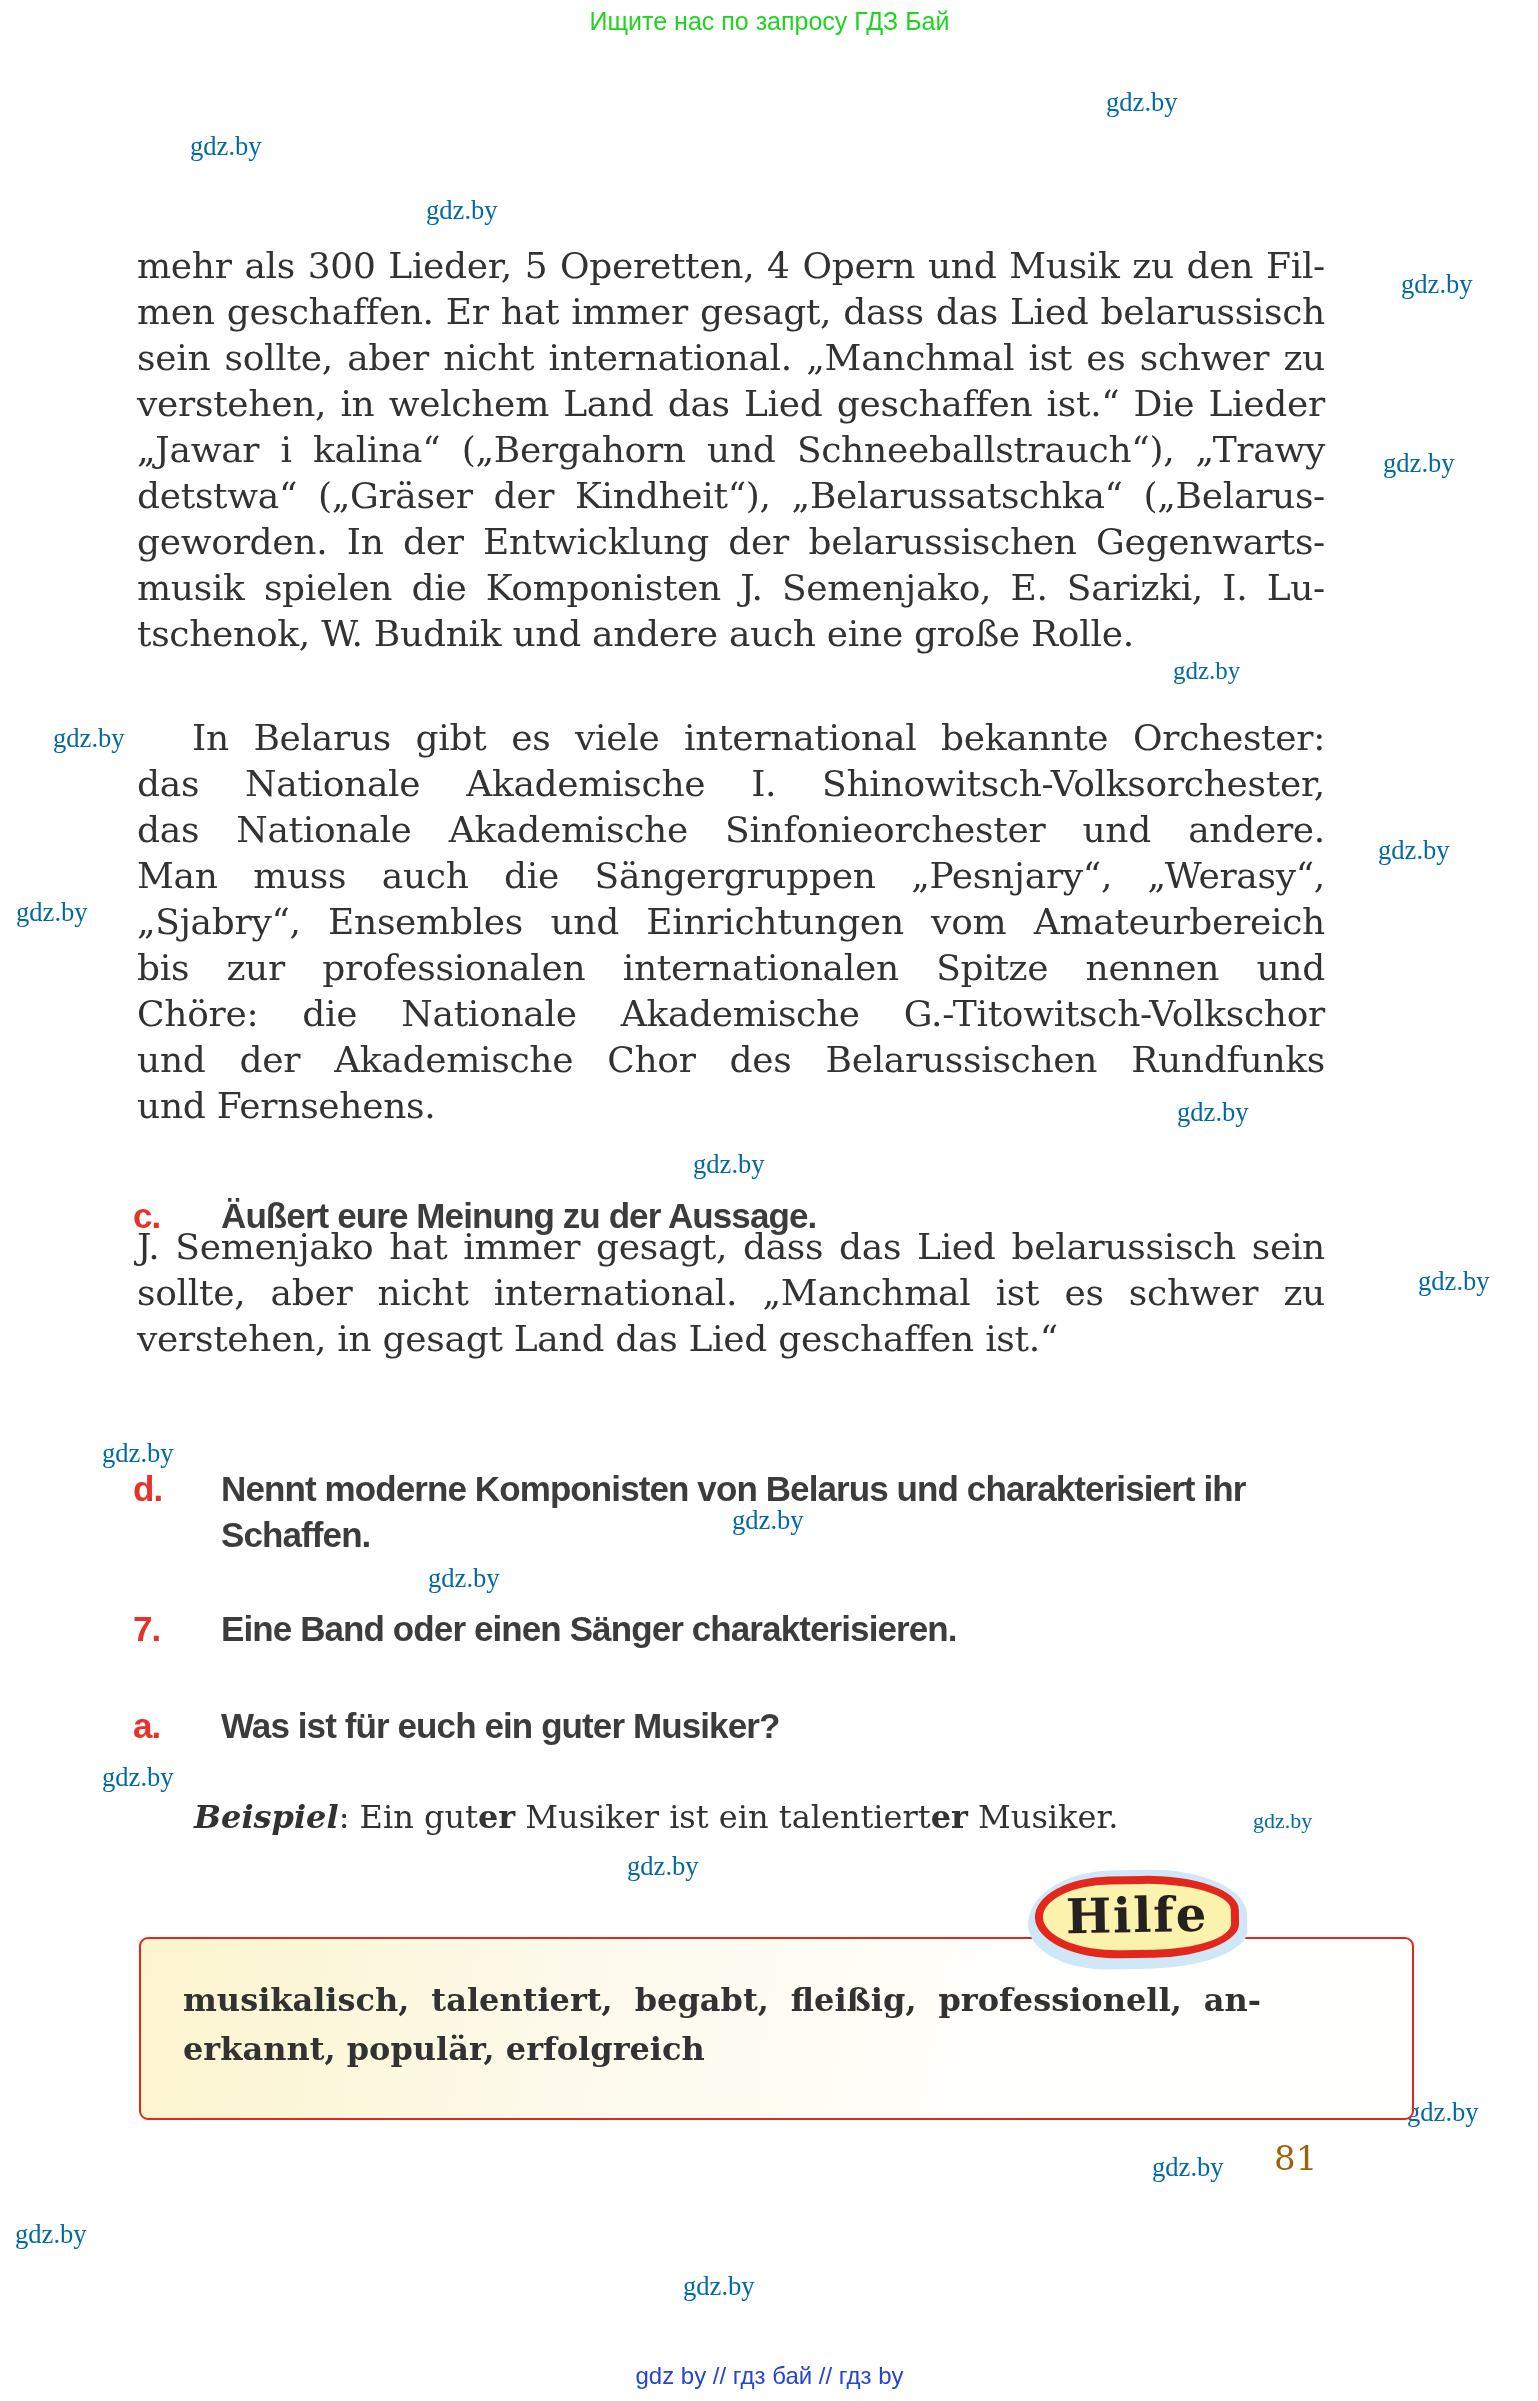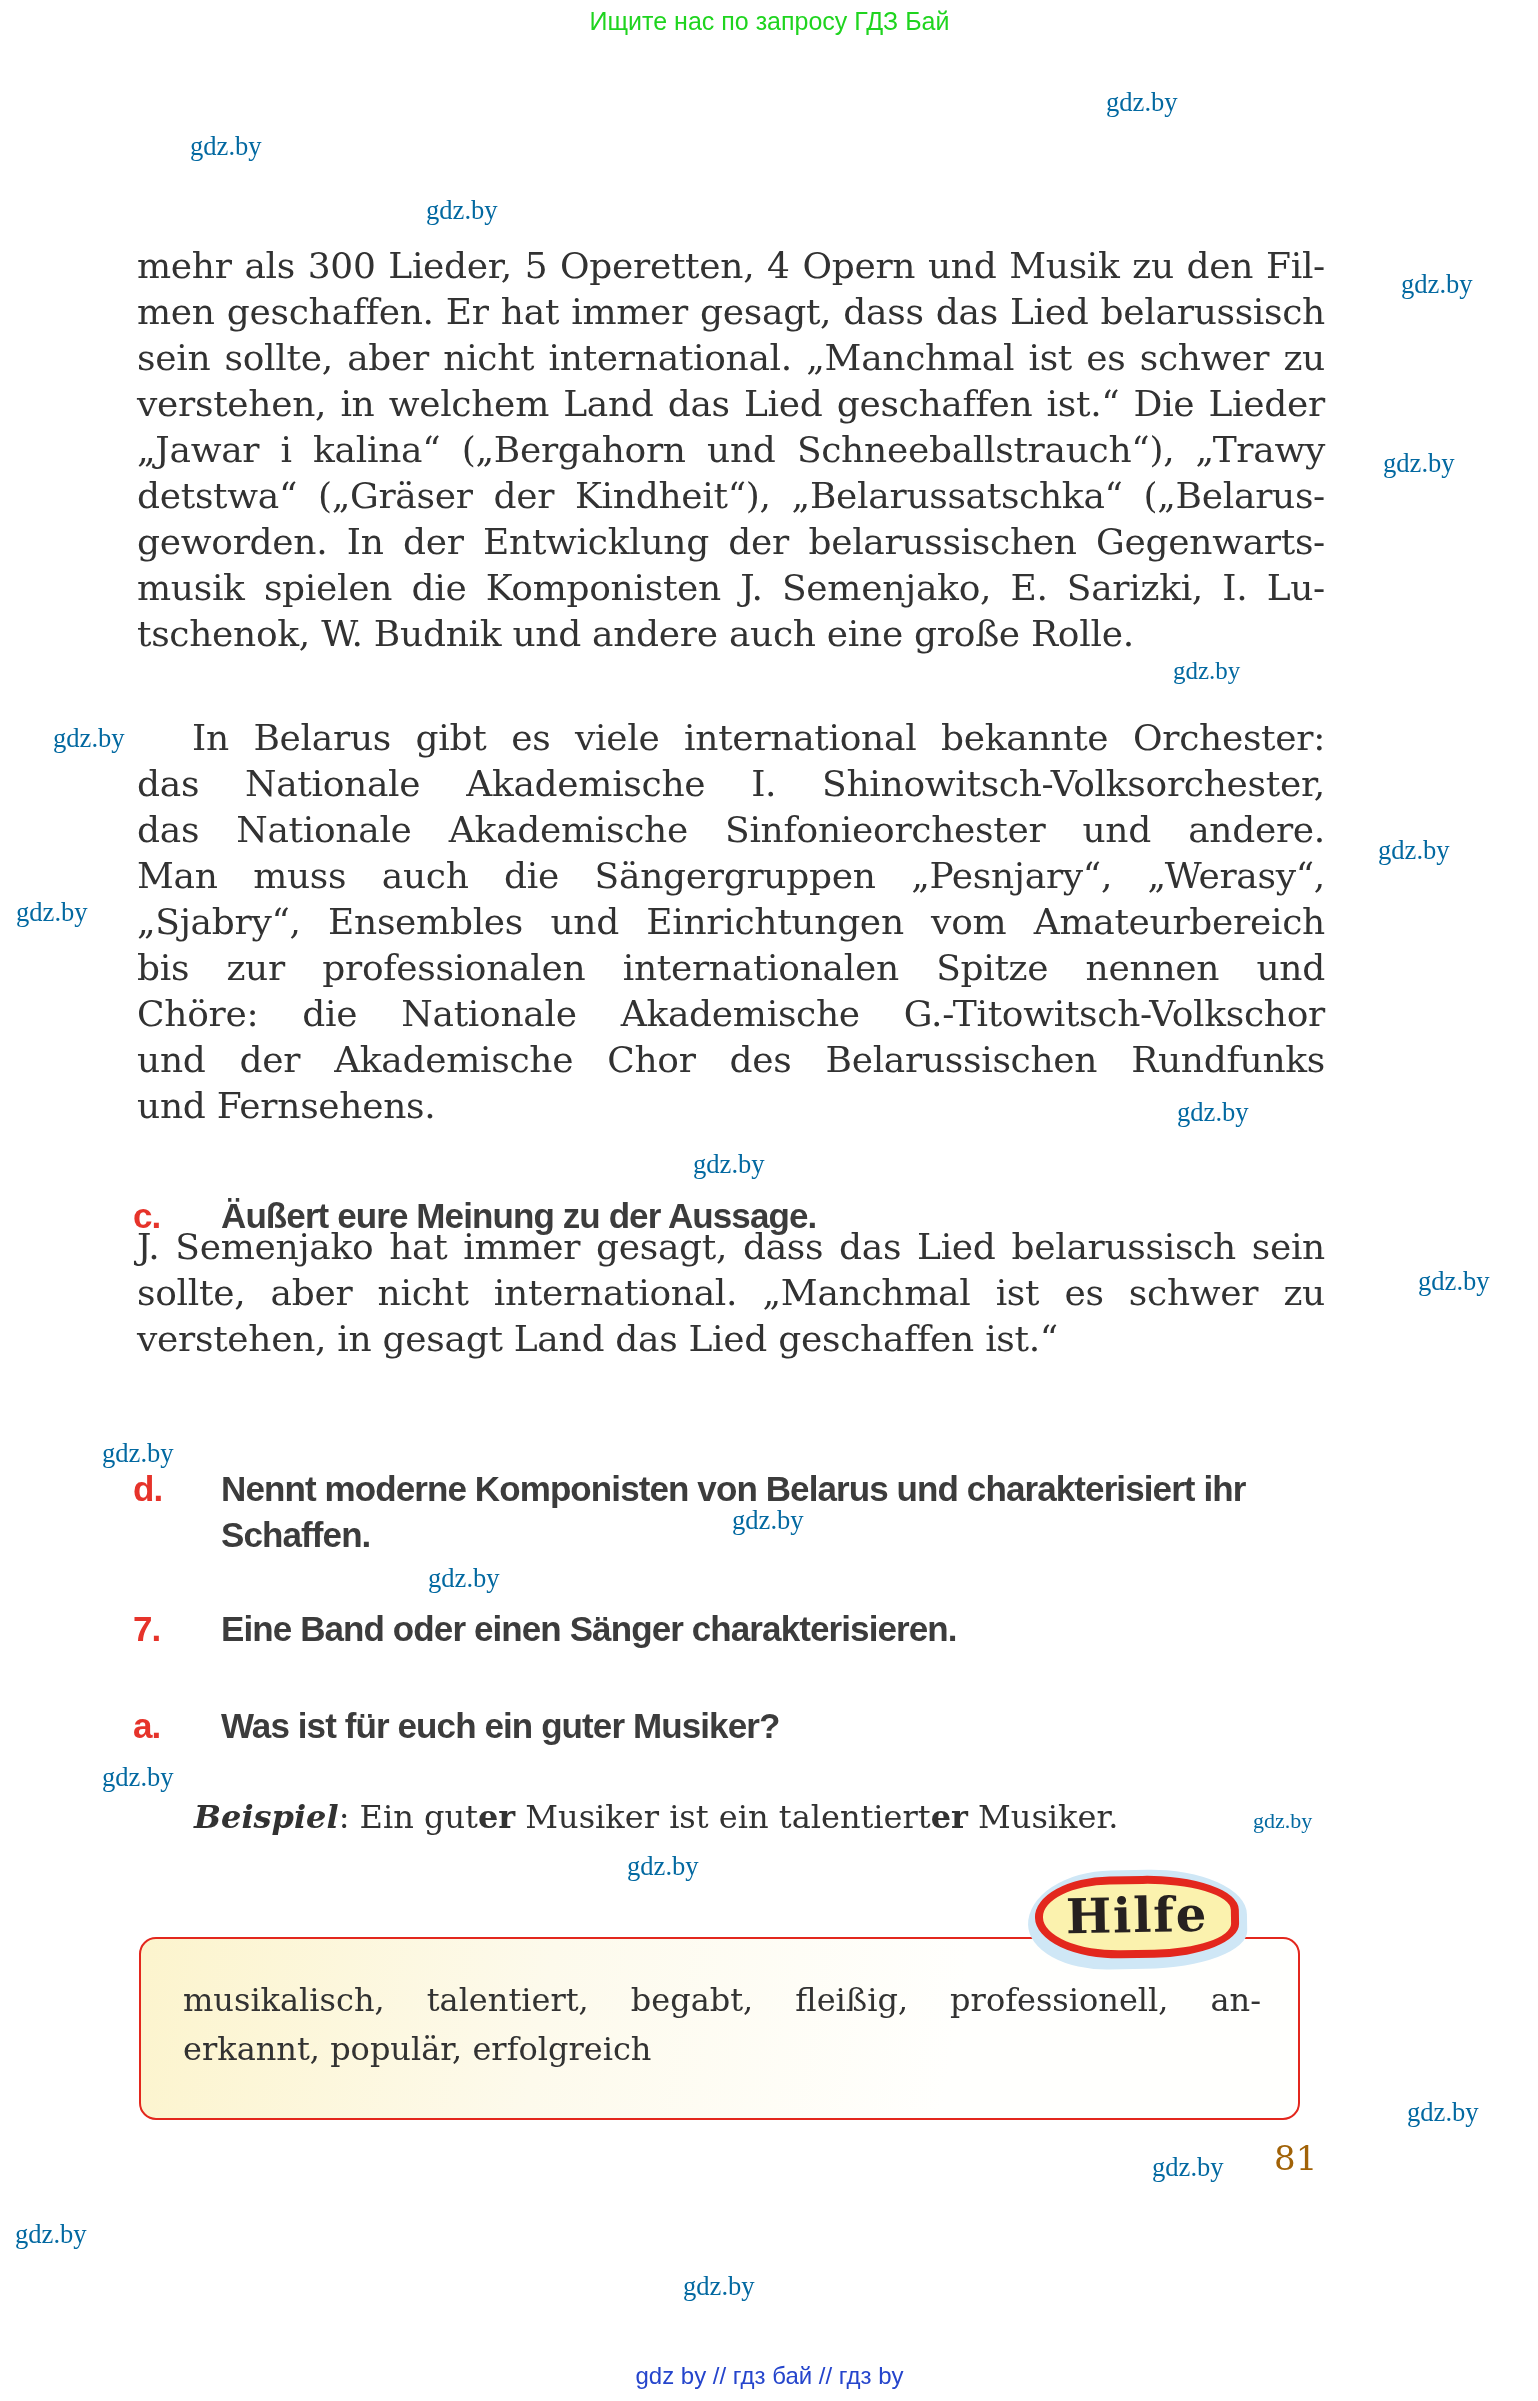--- a/index.html
+++ b/index.html
@@ -40,25 +40,25 @@
   .badge{position:absolute;left:1028px;top:1870px;z-index:3;}
   .badge-glow{background:#cfe7f6;border-radius:46% 54% 56% 44% / 64% 56% 44% 56%;
               padding:6.2px 8px 11.5px 7px;transform:rotate(-1deg);}
   .badge-ring{background:#fbf2ae;border:8px solid #e3271d;
               border-radius:44% 56% 50% 50% / 58% 52% 48% 62%;
               padding:7px 23px 10.6px;text-align:center;}
   .badge-text{font-family:"DejaVu Serif","Liberation Serif",serif;font-weight:bold;
               font-size:48px;color:#262120;letter-spacing:1.8px;line-height:1;}
 
   
-  .hilfe-box{position:absolute;left:139px;top:1937px;width:1161px;height:183px;box-sizing:border-box;
-             border:2.7px solid #e3271d;border-radius:17px;
+  .hilfe-box{position:absolute;left:139px;top:1937px;width:1275px;height:183px;box-sizing:border-box;
+             border:2.7px solid #e3271d;border-radius:9px;
              background:linear-gradient(100deg,#fcf4cd 0%,#fdfaе9 35%,#fffffd 70%);
              background:linear-gradient(100deg,#fcf4cd 0%,#fdfaec 35%,#fffffd 70%);
-             z-index:1;padding:37px 40px 0 42px;}
+             z-index:1;padding:37px 40px 0 42px;font-weight:bold;}
   .hilfe-box .line{font-size:32px;line-height:49px;color:#323232;width:1078px;}
   .hilfe-box .line.just{text-align:justify;text-align-last:justify;}
 
   
   .pagenum{position:absolute;left:1274px;top:2138px;font-size:34px;color:#a16207;
            font-family:"DejaVu Serif","Liberation Serif",serif;}
 
   
   .copyright{position:absolute;top:2198px;left:0;width:100%;text-align:center;
              font-family:"Liberation Sans","DejaVu Sans",sans-serif;

